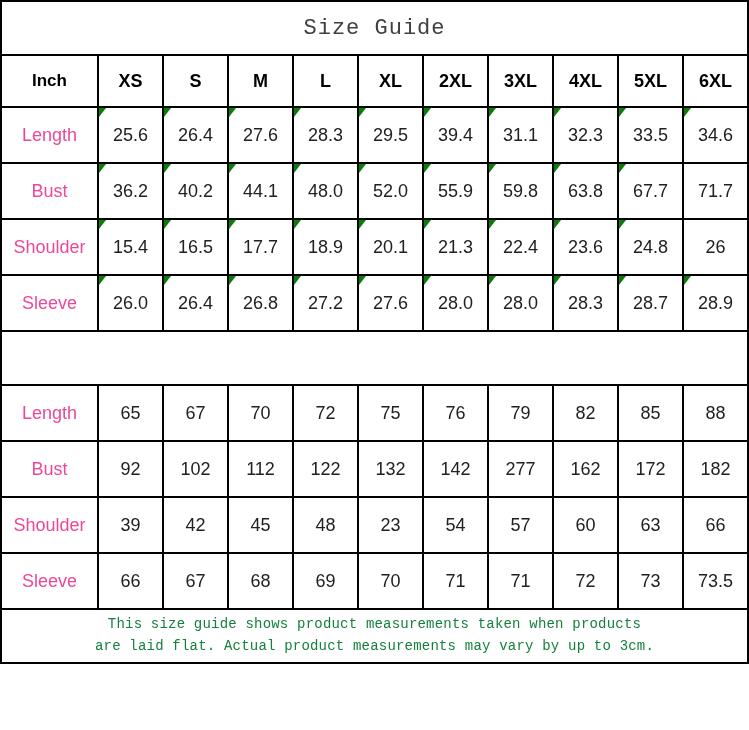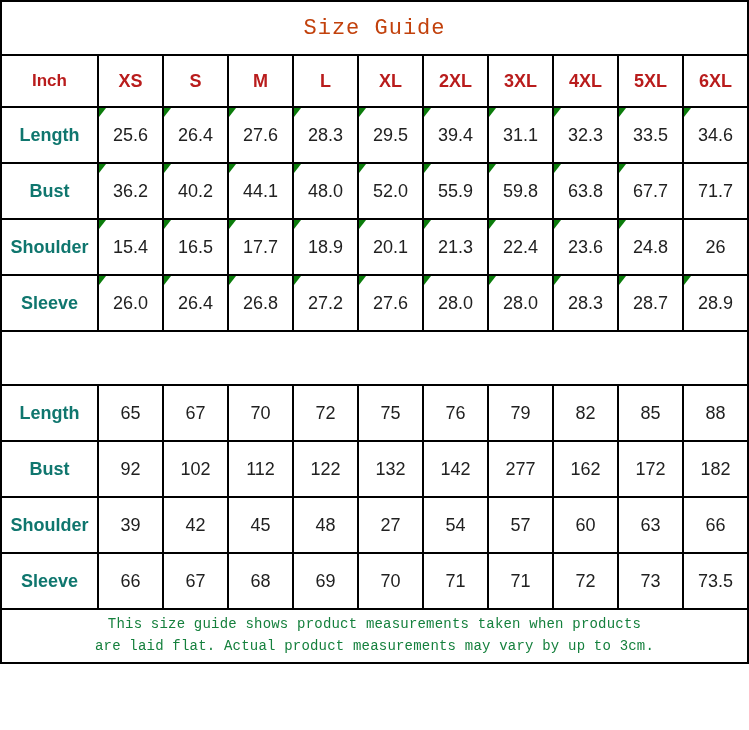--- a/index.html
+++ b/index.html
@@ -24,35 +24,35 @@
     position: relative;
     overflow: hidden;
     background: #ffffff;
   }
   .title-cell {
     height: 52px;
     font-family: "Liberation Mono", "DejaVu Sans Mono", monospace;
     font-size: 22px;
     font-weight: 400;
     letter-spacing: 1px;
-    color: #c2410c;
+    color: #404040;
   }
   .header-cell {
     height: 50px;
     font-family: "Liberation Sans", sans-serif;
     font-weight: 700;
     font-size: 18px;
-    color: #b91c1c;
+    color: #000000;
   }
   .unit-cell { font-size: 17px; }
   .label-cell {
     height: 54px;
-    font-weight: 700;
+    font-weight: 400;
     font-size: 18px;
-    color: #0f766e;
+    color: #ec4899;
   }
   .value-cell {
     height: 54px;
     font-weight: 400;
     font-size: 18px;
     color: #212121;
   }
   .gap-cell { height: 52px; }
   .footer-cell {
     height: 52px;
@@ -188,21 +188,21 @@
           <td class="value-cell"><span>277</span></td>
           <td class="value-cell"><span>162</span></td>
           <td class="value-cell"><span>172</span></td>
           <td class="value-cell"><span>182</span></td>
         </tr><tr>
           <td class="label-cell">Shoulder</td>
           <td class="value-cell"><span>39</span></td>
           <td class="value-cell"><span>42</span></td>
           <td class="value-cell"><span>45</span></td>
           <td class="value-cell"><span>48</span></td>
-          <td class="value-cell"><span>27</span></td>
+          <td class="value-cell"><span>23</span></td>
           <td class="value-cell"><span>54</span></td>
           <td class="value-cell"><span>57</span></td>
           <td class="value-cell"><span>60</span></td>
           <td class="value-cell"><span>63</span></td>
           <td class="value-cell"><span>66</span></td>
         </tr><tr>
           <td class="label-cell">Sleeve</td>
           <td class="value-cell"><span>66</span></td>
           <td class="value-cell"><span>67</span></td>
           <td class="value-cell"><span>68</span></td>

